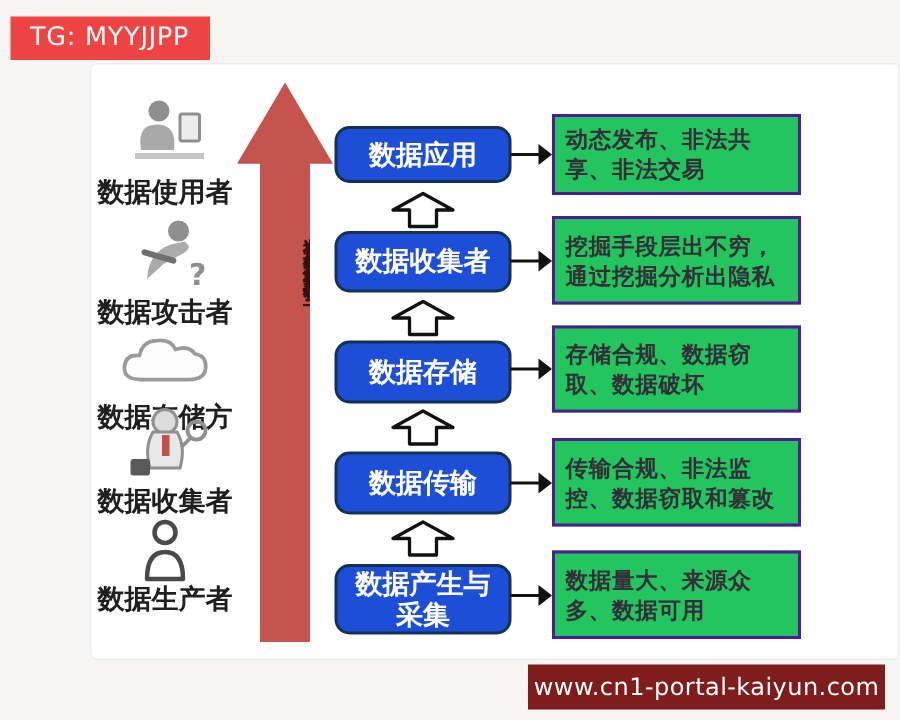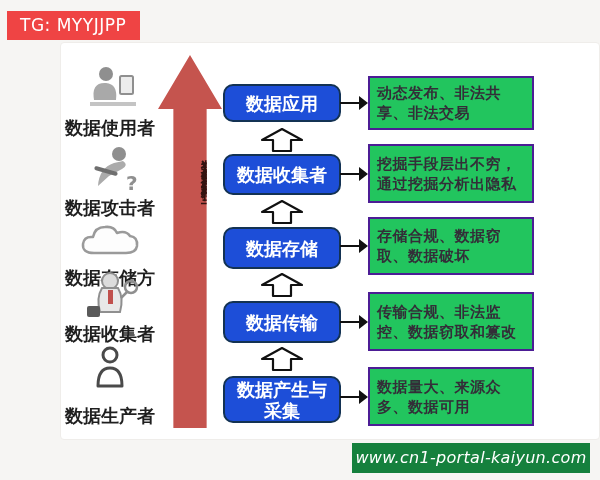--- a/index.html
+++ b/index.html
@@ -14,22 +14,22 @@
   }
   
   .tg-banner{
     position:absolute;left:7px;top:11px;width:133px;height:29px;
     background:#ef4444;color:#fff;font-size:17px;line-height:29px;
     padding-left:13px;box-sizing:border-box;letter-spacing:0.5px;
   }
   
   .url-banner{
     position:absolute;left:352px;top:443px;width:238px;height:30px;
-    background:#15803d;color:#fff;font-size:16px;line-height:30px;
-    text-align:center;letter-spacing:0.3px;font-style:italic;
+    background:#7f1d1d;color:#fff;font-size:16px;line-height:30px;
+    text-align:center;letter-spacing:0.3px;
   }
   
   .big-arrow{
     position:absolute;left:158px;top:55px;width:64px;height:373px;
     background:#c5544e;
     clip-path:polygon(50% 0,100% 14.5%,76% 14.5%,76% 100%,24% 100%,24% 14.5%,0 14.5%);
   }
   .big-arrow .vlabel{
     position:absolute;top:88px;left:0;width:100%;
     display:flex;justify-content:center;
@@ -120,21 +120,21 @@
   </svg>
 </div>
 <div class="actor-label" style="top:322px">数据收集者</div>
 
 <div class="actor-icon" style="left:92px;top:346px">
   <svg width="36" height="42" viewBox="0 0 36 42">
     <circle cx="18" cy="9" r="7" fill="none" stroke="#4a4a4a" stroke-width="3"></circle>
     <path d="M6 40 Q6 22 18 22 Q30 22 30 40 Z" fill="none" stroke="#4a4a4a" stroke-width="3" stroke-linejoin="round"></path>
   </svg>
 </div>
-<div class="actor-label" style="top:404px">数据生产者</div>
+<div class="actor-label" style="top:387px">数据生产者</div>
 
 <div class="stage" style="top:84px;height:38px">数据应用</div>
 <div class="stage" style="top:154px;height:41px">数据收集者</div>
 <div class="stage" style="top:227px;height:42px">数据存储</div>
 <div class="stage" style="top:301px;height:42px">数据传输</div>
 <div class="stage" style="top:376px;height:47px;padding:2px 10px">数据产生与采集</div>
 
 <div class="up-arrow" style="top:127px">
   <svg width="44" height="26" viewBox="0 0 44 26">
       <path d="M22 2 L42 13 L31 13 L31 24 L13 24 L13 13 L2 13 Z" fill="#fff" stroke="#111" stroke-width="2.2" stroke-linejoin="round"></path>

